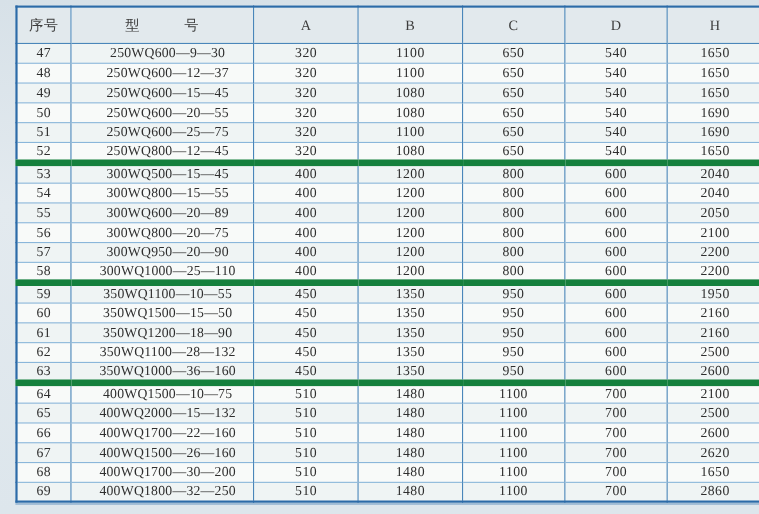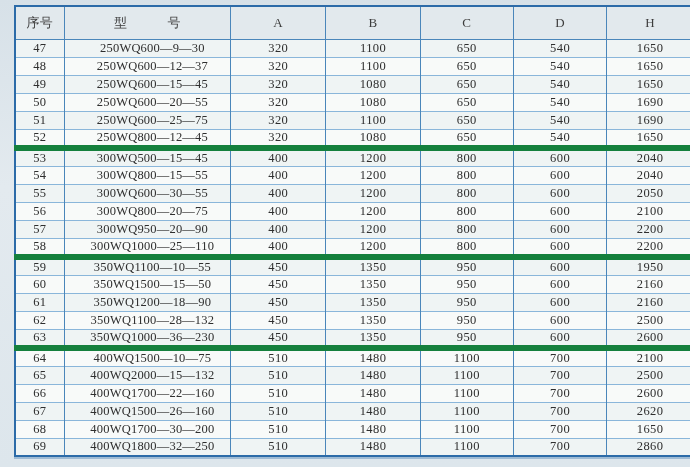--- a/index.html
+++ b/index.html
@@ -153,21 +153,21 @@
           <td>54</td>
           <td class="model">300WQ800—15—55</td>
           <td>400</td>
           <td>1200</td>
           <td>800</td>
           <td>600</td>
           <td>2040</td>
         </tr>
         <tr>
           <td>55</td>
-          <td class="model">300WQ600—30—55</td>
+          <td class="model">300WQ600—20—89</td>
           <td>400</td>
           <td>1200</td>
           <td>800</td>
           <td>600</td>
           <td>2050</td>
         </tr>
         <tr>
           <td>56</td>
           <td class="model">300WQ800—20—75</td>
           <td>400</td>
@@ -225,21 +225,21 @@
           <td>62</td>
           <td class="model">350WQ1100—28—132</td>
           <td>450</td>
           <td>1350</td>
           <td>950</td>
           <td>600</td>
           <td>2500</td>
         </tr>
         <tr>
           <td>63</td>
-          <td class="model">350WQ1000—36—230</td>
+          <td class="model">350WQ1000—36—160</td>
           <td>450</td>
           <td>1350</td>
           <td>950</td>
           <td>600</td>
           <td>2600</td>
         </tr>
         <tr class="group-start">
           <td>64</td>
           <td class="model">400WQ1500—10—75</td>
           <td>510</td>

